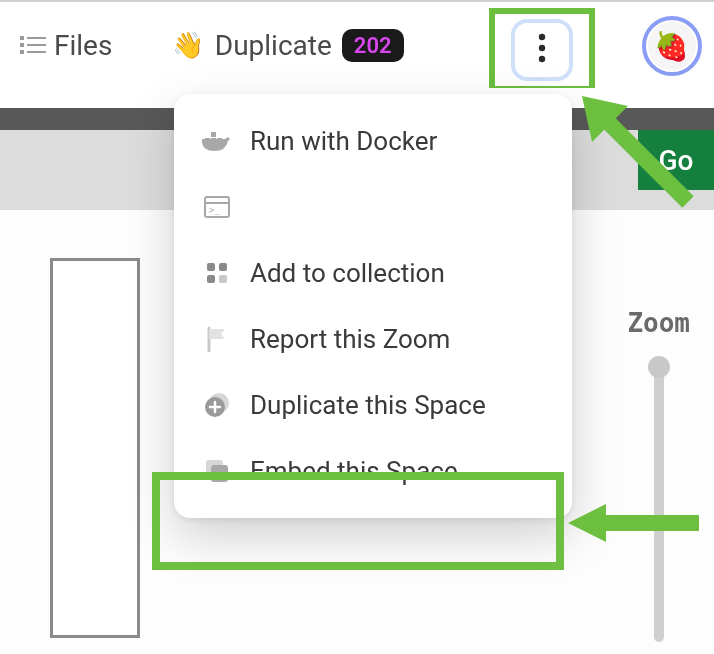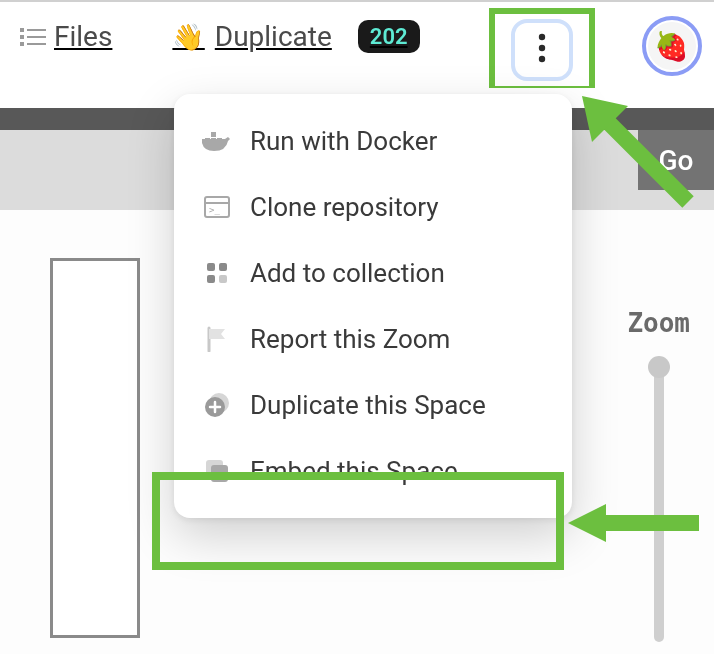--- a/index.html
+++ b/index.html
@@ -8,25 +8,24 @@
       width: 714px;
       height: 654px;
       background: #fff;
       position: relative;
       overflow: hidden;
     }
     .topbar {
       height: 88px;
       background: #fff;
       display: flex;
-      align-items: flex-start;
+      align-items: center;
       padding: 12px 10px;
       border-top: 2px solid #d0d0d0;
       position: relative;
-      text-decoration: underline;
     }
     .tab-files {
       display: flex;
       align-items: center;
       gap: 8px;
       padding: 6px 10px;
       font-size: 28px;
       color: #4a4a4a;
     }
     .tab-community {
@@ -34,26 +33,25 @@
       align-items: center;
       gap: 10px;
       padding: 6px 10px;
       margin-left: 40px;
       font-size: 28px;
       color: #4a4a4a;
     }
     .wave-emoji { font-size: 26px; }
     .badge-count {
       background: #1a1a1a;
-      color: #5eead4;
+      color: #d946ef;
       border-radius: 10px;
       padding: 4px 12px;
       font-size: 22px;
       font-weight: 600;
-      margin-left: 16px;
     }
     .more-btn-wrap {
       position: absolute;
       left: 489px;
       top: 6px;
       width: 106px;
       height: 84px;
       border: 6px solid #6cbf3f;
       display: flex;
       align-items: center;
@@ -116,21 +114,21 @@
       right: 0;
       height: 80px;
       background: #dcdcdc;
     }
     .go-btn {
       position: absolute;
       right: 0;
       top: 0;
       width: 76px;
       height: 60px;
-      background: #737373;
+      background: #15803d;
       color: #fff;
       font-size: 28px;
       font-weight: 500;
       display: flex;
       align-items: center;
       justify-content: center;
     }
     .canvas-area {
       position: absolute;
       top: 122px;
@@ -300,21 +298,20 @@
     <span>Run with Docker</span>
   </div>
   <div class="menu-item">
     <span class="menu-icon">
       <svg width="26" height="22" viewBox="0 0 26 22">
         <rect x="1" y="1" width="24" height="20" rx="2" fill="none" stroke="#a8a8a8" stroke-width="2"></rect>
         <line x1="1" y1="7" x2="25" y2="7" stroke="#a8a8a8" stroke-width="2"></line>
         <text x="5" y="17" font-size="9" fill="#a8a8a8" font-family="monospace">&gt;_</text>
       </svg>
     </span>
-    <span>Clone repository</span>
   </div>
   <div class="menu-item">
     <span class="menu-icon">
       <svg width="24" height="24" viewBox="0 0 24 24">
         <rect x="2" y="2" width="8" height="8" rx="2" fill="#8a8a8a"></rect>
         <rect x="14" y="2" width="8" height="8" rx="2" fill="#8a8a8a"></rect>
         <rect x="2" y="14" width="8" height="8" rx="2" fill="#8a8a8a"></rect>
         <rect x="14" y="14" width="8" height="8" rx="2" fill="#c8c8c8"></rect>
       </svg>
     </span>

